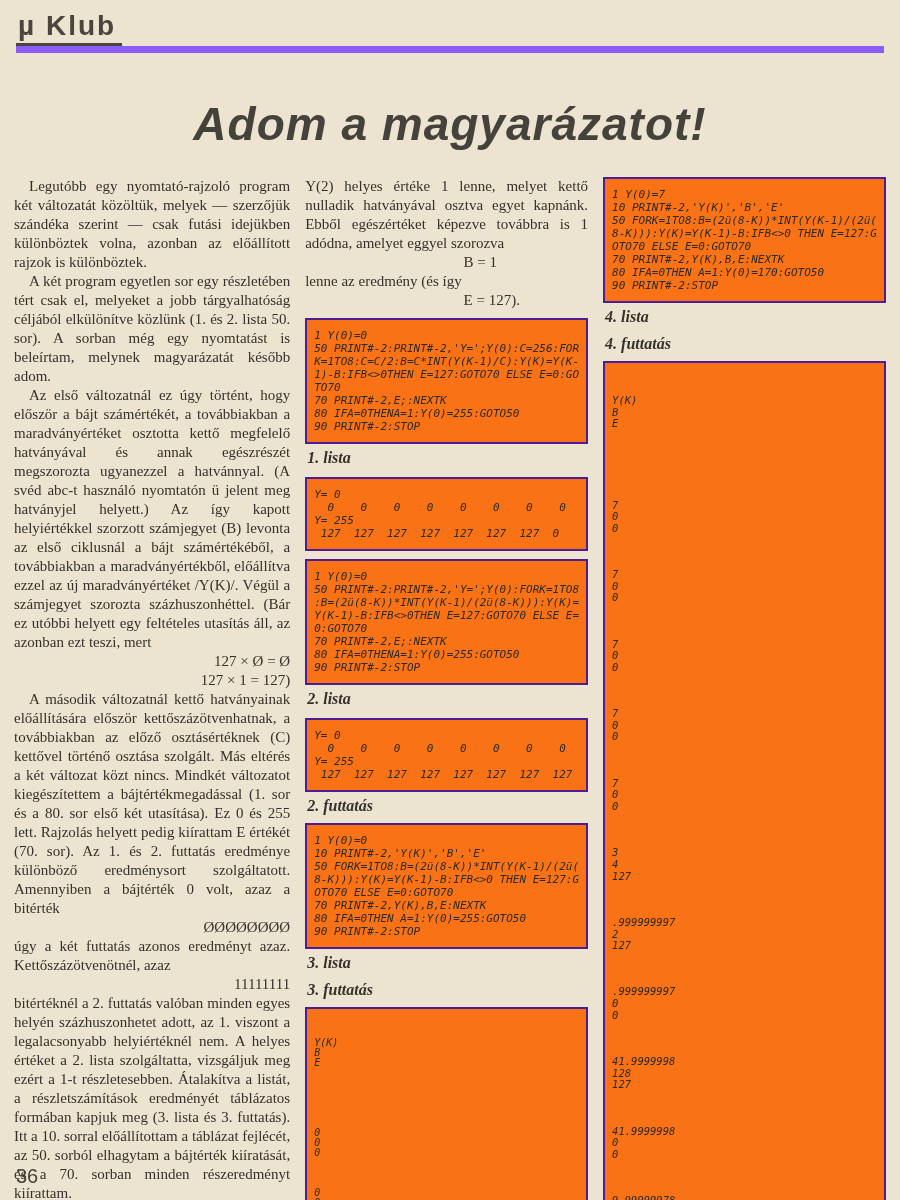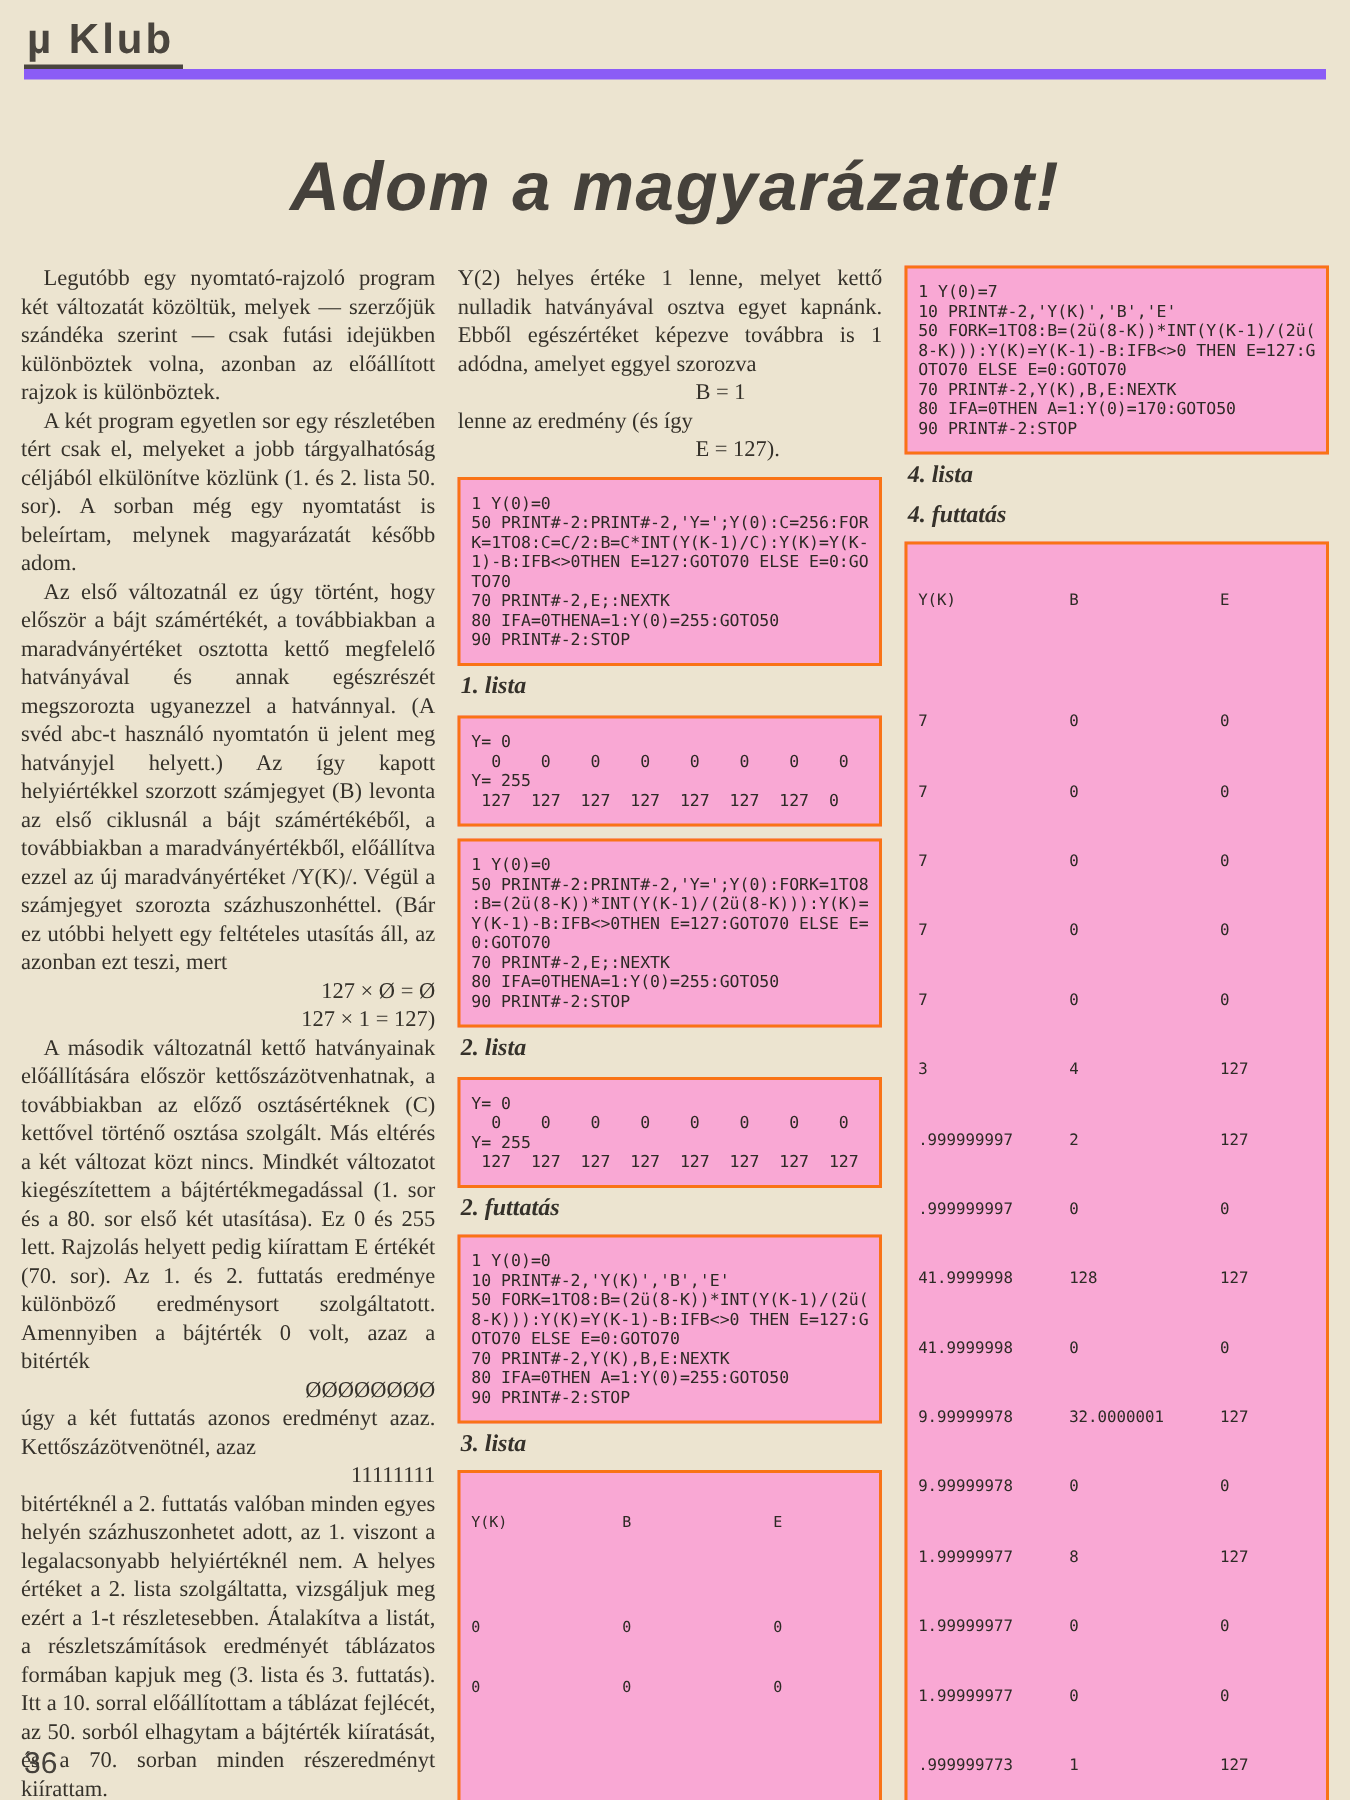--- a/index.html
+++ b/index.html
@@ -46,42 +46,43 @@
     gap:0 15px;
     padding:0 14px;
   }
   .col{font-size:15px;line-height:19px;text-align:justify;}
   .col p{margin:0;text-indent:15px;}
   .col p.noindent{text-indent:0;}
   .formula{text-align:right;text-indent:0 !important;}
   .formula-right{text-align:left;text-indent:0 !important;padding-left:56%;}
   
   .codebox{
-    background:#f9a8d4;
-    border:2px solid #f97316;
+    background:#f97316;
+    border:2px solid #4c1d95;
     padding:9px 7px;
     font-family:"DejaVu Sans Mono",monospace;
     font-size:11px;
     line-height:13px;
     color:#2d2a25;
     white-space:pre;
     overflow:hidden;
     margin:8px 0 4px 0;
+    font-style:italic;
   }
   .runbox{margin-top:10px;}
   .boxlabel{
     font-style:italic;
     font-weight:bold;
     font-size:16px;
     margin:4px 0 8px 2px;
     text-align:left;
   }
   
   .tbl{display:block;}
-  .trow{display:flex;}
+  .trow{display:flex;flex-direction:column;}
   .tc{flex:0 0 auto;text-align:left;}
   .tc1{width:38%;}
   .tc2{width:38%;}
   .tc3{width:24%;}
   .tbl-small{font-size:10px;line-height:10px;}
   .tbl-mid{font-size:10.5px;line-height:11.6px;}
   
   .page-number{
     position:absolute;
     left:16px;bottom:12px;
@@ -154,20 +155,21 @@
 
     <pre class="codebox">1 Y(0)=0
 10 PRINT#-2,'Y(K)','B','E'
 50 FORK=1TO8:B=(2ü(8-K))*INT(Y(K-1)/(2ü(
 8-K))):Y(K)=Y(K-1)-B:IFB&lt;&gt;0 THEN E=127:G
 OTO70 ELSE E=0:GOTO70
 70 PRINT#-2,Y(K),B,E:NEXTK
 80 IFA=0THEN A=1:Y(0)=255:GOTO50
 90 PRINT#-2:STOP</pre>
     <div class="boxlabel">3. lista</div>
+    <div class="boxlabel">3. futtatás</div>
 
     <div class="codebox tbl tbl-small">
       <div class="trow">
         <span class="tc tc1">Y(K)</span>
         <span class="tc tc2">B</span>
         <span class="tc tc3">E</span>
       </div>
       <div>
         
       

